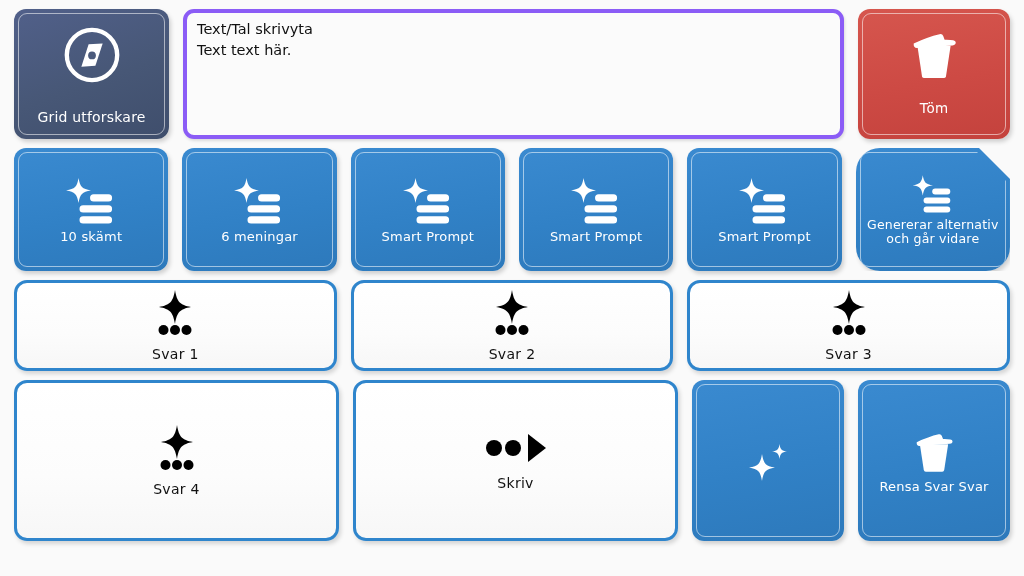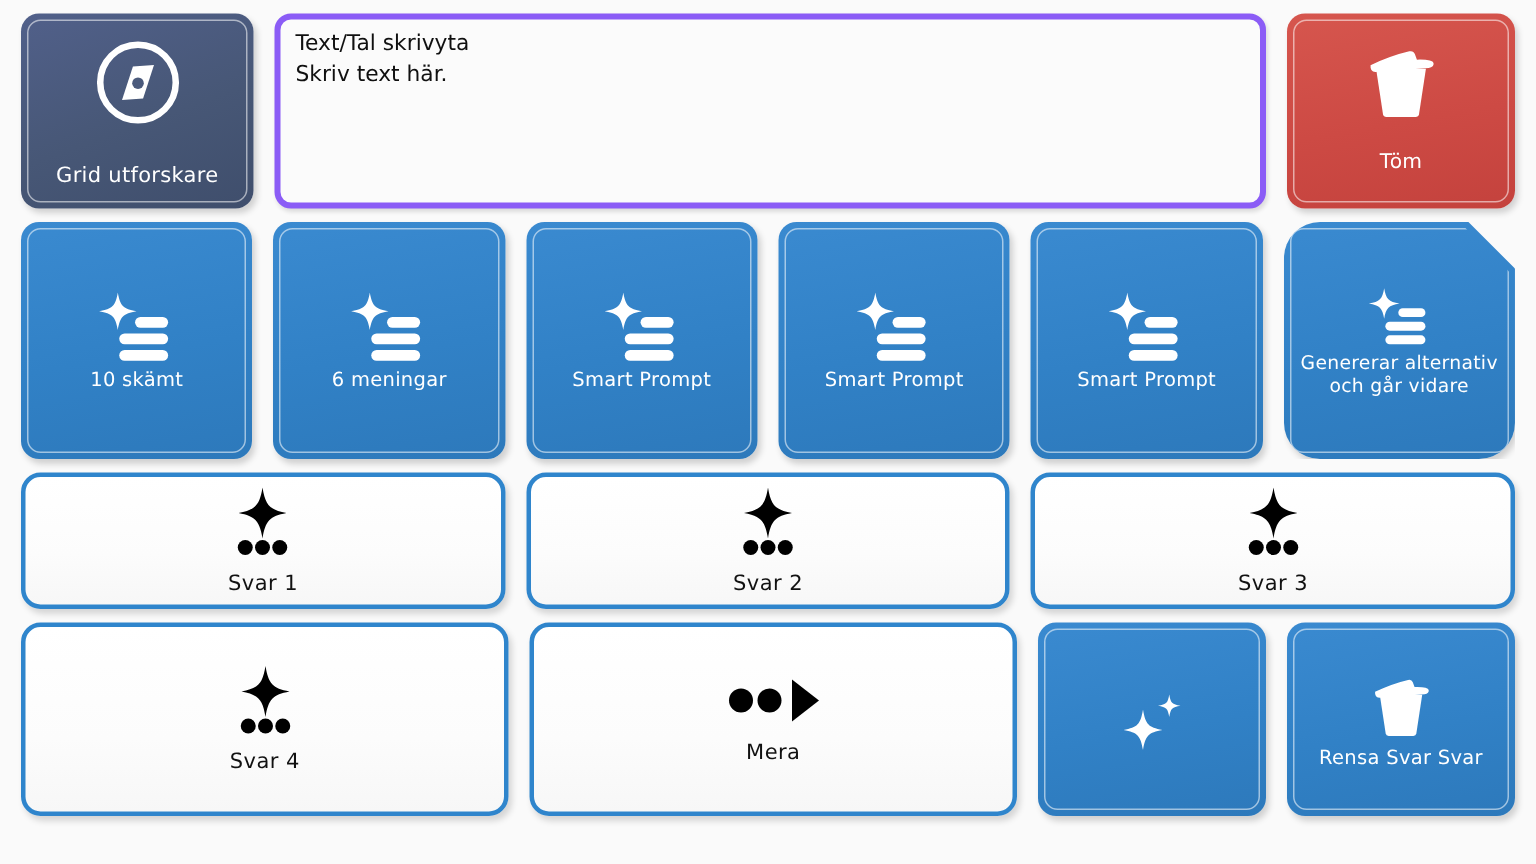--- a/index.html
+++ b/index.html
@@ -22,23 +22,23 @@
     padding: 9px 14px 10px 14px;
     display: flex;
     flex-direction: column;
     gap: 9px;
   }
 
   .row { display: flex; gap: 14px; width: 100%; }
 
   
   .row-top      { height: 130px; }
-  .row-prompts  { height: 158px; }
+  .row-prompts  { height: 123px; }
   .row-answers  { height: 91px; }
-  .row-bottom   { height: 129px; }
+  .row-bottom   { height: 161px; }
 
   
   .tile {
     position: relative;
     border-radius: 12px;
     display: flex;
     flex-direction: column;
     align-items: center;
     justify-content: center;
     text-align: center;
@@ -178,21 +178,21 @@
           <circle cx="32" cy="32" r="26" fill="none" stroke="#ffffff" stroke-width="4.5"></circle>
           <path d="M43 20 L35.5 43 L21 44 L28.5 21 Z" fill="#ffffff"></path>
           <circle cx="32" cy="32.5" r="4" fill="#4b5a7c"></circle>
         </svg>
       </span>
       <span class="tile-label">Grid utforskare</span>
     </div>
 
     <div class="textarea-wrap">
       <div class="textarea-line">Text/Tal skrivyta</div>
-      <div class="textarea-line">Skriv text här.</div>
+      <div class="textarea-line">Text text här.</div>
     </div>
 
     <div class="tile tile-red">
       <span class="icon icon-trash-top">
         <svg viewBox="0 0 56 52" width="52" height="48" aria-hidden="true">
           <path d="M10 16 L46 16 L41 49 Q40.6 51 38.5 51 L17.5 51 Q15.4 51 15 49 Z" fill="#ffffff"></path>
           <path d="M6 13.5 Q21 6.5 34 3.5 Q37 2.8 38 5.5 L39.5 9.5 Q51 9.2 51.5 12 Q52 15 48 15.6 L9.5 18.5 Q5.6 18.2 6 13.5 Z" fill="#ffffff"></path>
         </svg>
       </span>
       <span class="tile-label">Töm</span>
@@ -328,21 +328,21 @@
     </div>
 
     <div class="card-white">
       <span class="icon icon-more">
         <svg viewBox="0 0 66 34" width="66" height="34" aria-hidden="true">
           <circle cx="11" cy="17" r="8" fill="#000000"></circle>
           <circle cx="30" cy="17" r="8" fill="#000000"></circle>
           <path d="M45 3 L63 17 L45 31 Z" fill="#000000"></path>
         </svg>
       </span>
-      <span class="card-label">Mera</span>
+      <span class="card-label">Skriv</span>
     </div>
 
     <div class="tile tile-blue-sm">
       <span class="icon icon-sparkles">
         <svg viewBox="0 0 46 42" width="46" height="42" aria-hidden="true">
           <path d="M17 12 C18.7 22 20.6 23.9 30 25.6 C20.6 27.3 18.7 29.2 17 39 C15.3 29.2 13.4 27.3 4 25.6 C13.4 23.9 15.3 22 17 12 Z" fill="#ffffff"></path>
           <path d="M34.5 2 C35.4 7.6 36.4 8.6 42 9.5 C36.4 10.4 35.4 11.4 34.5 17 C33.6 11.4 32.6 10.4 27 9.5 C32.6 8.6 33.6 7.6 34.5 2 Z" fill="#ffffff"></path>
         </svg>
       </span>
     </div>

